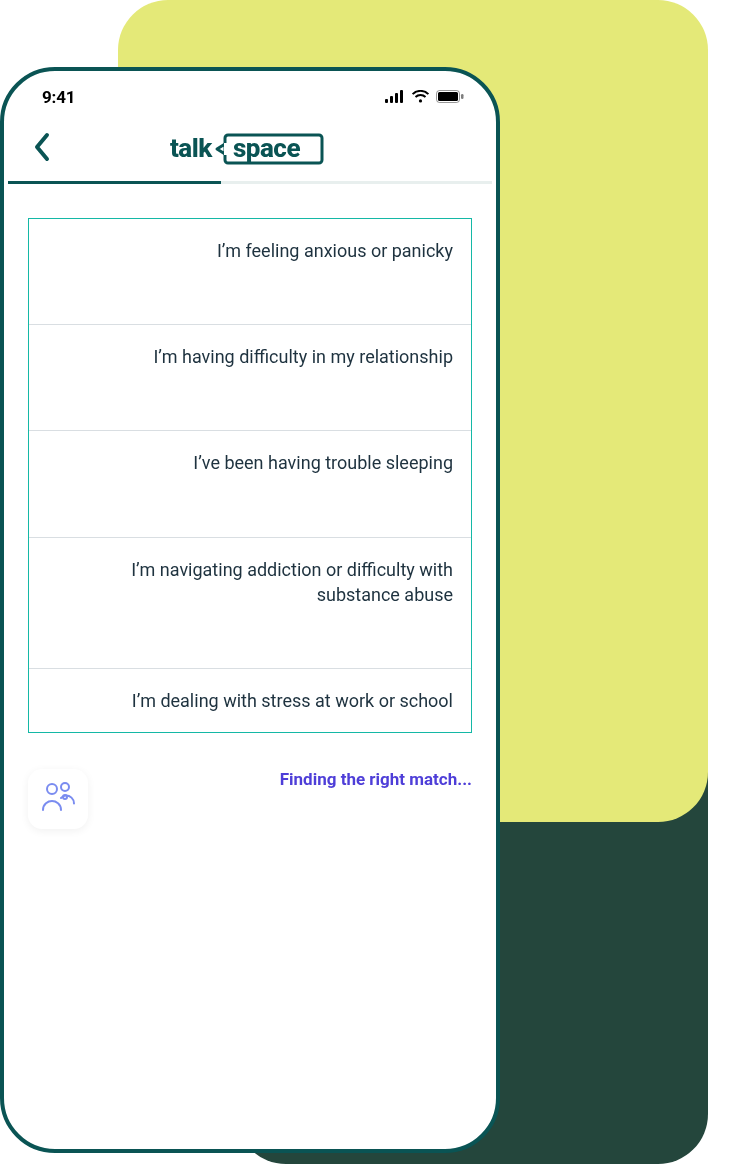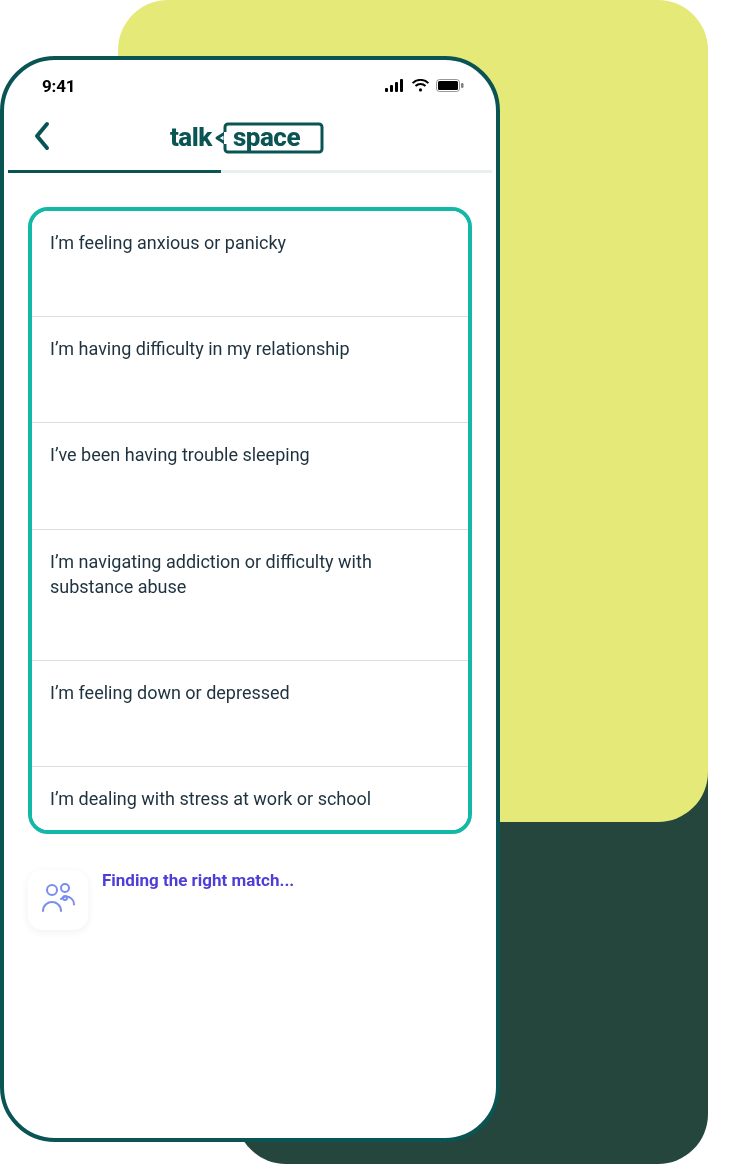--- a/index.html
+++ b/index.html
@@ -31,21 +31,21 @@
     top: 0;
     left: 118px;
     width: 590px;
     height: 822px;
     background: #E4E978;
     border-radius: 50px;
   }
   
   .phone {
     position: absolute;
-    top: 56px;
+    top: 67px;
     left: 0;
     width: 500px;
     height: 1086px;
     border: 4px solid #0A5454;
     border-radius: 55px;
     background: #ffffff;
     box-sizing: border-box;
     overflow: hidden;
   }
   .phone-inner {
@@ -121,23 +121,24 @@
     color: #1E323F;
     font-size: 29px;
     line-height: 1.35;
     font-weight: 800;
     padding: 28px 34px 10px 34px;
     letter-spacing: -0.2px;
   }
 
   .option-list {
     margin: 34px 20px 0 20px;
-    border: 4px solid #14b8a6;
-    border-radius: 20px;
-    overflow: hidden;
+    border: 1px solid #14b8a6;
+    border-radius: 0;
+    overflow: hidden;
+    text-align: right;
   }
   .option-item {
     padding: 19px 18px;
     font-size: 18px;
     color: #1E323F;
     line-height: 1.4;
     cursor: pointer;
     background: #fff;
   }
   .option-item + .option-item {
@@ -158,20 +159,21 @@
     background: #fff;
     box-shadow: 0 2px 8px rgba(0,0,0,0.06);
     display: flex;
     align-items: center;
     justify-content: center;
     flex: none;
   }
   .match-text {
     flex: 1;
     min-width: 0;
+    text-align: right;
   }
   .match-title {
     color: #4E3ED8;
     font-weight: 700;
     font-size: 17px;
     margin-bottom: 4px;
   }
   .match-desc {
     color: #5B6B77;
     font-size: 15px;
@@ -245,21 +247,20 @@
       <div class="progress-track">
         <div class="progress-fill" style="width:44%"></div>
       </div>
 
 
       <div class="option-list">
         <div class="option-item">I’m feeling anxious or panicky</div>
         <div class="option-item">I’m having difficulty in my relationship</div>
         <div class="option-item">I’ve been having trouble sleeping</div>
         <div class="option-item">I’m navigating addiction or difficulty with substance abuse</div>
-        <div class="option-item">I’m feeling down or depressed</div>
         <div class="option-item">I’m dealing with stress at work or school</div>
       </div>
 
       <div class="match-card">
         <div class="match-icon">
           <span>
             <svg width="38" height="34" viewBox="0 0 38 34" fill="none" stroke="#7A8CF0" stroke-width="2" stroke-linecap="round" stroke-linejoin="round">
               <circle cx="13" cy="9" r="5"></circle>
               <path d="M4 30c0-6 5-9 9-9s9 3 9 9"></path>
               <circle cx="26" cy="7" r="4"></circle>

